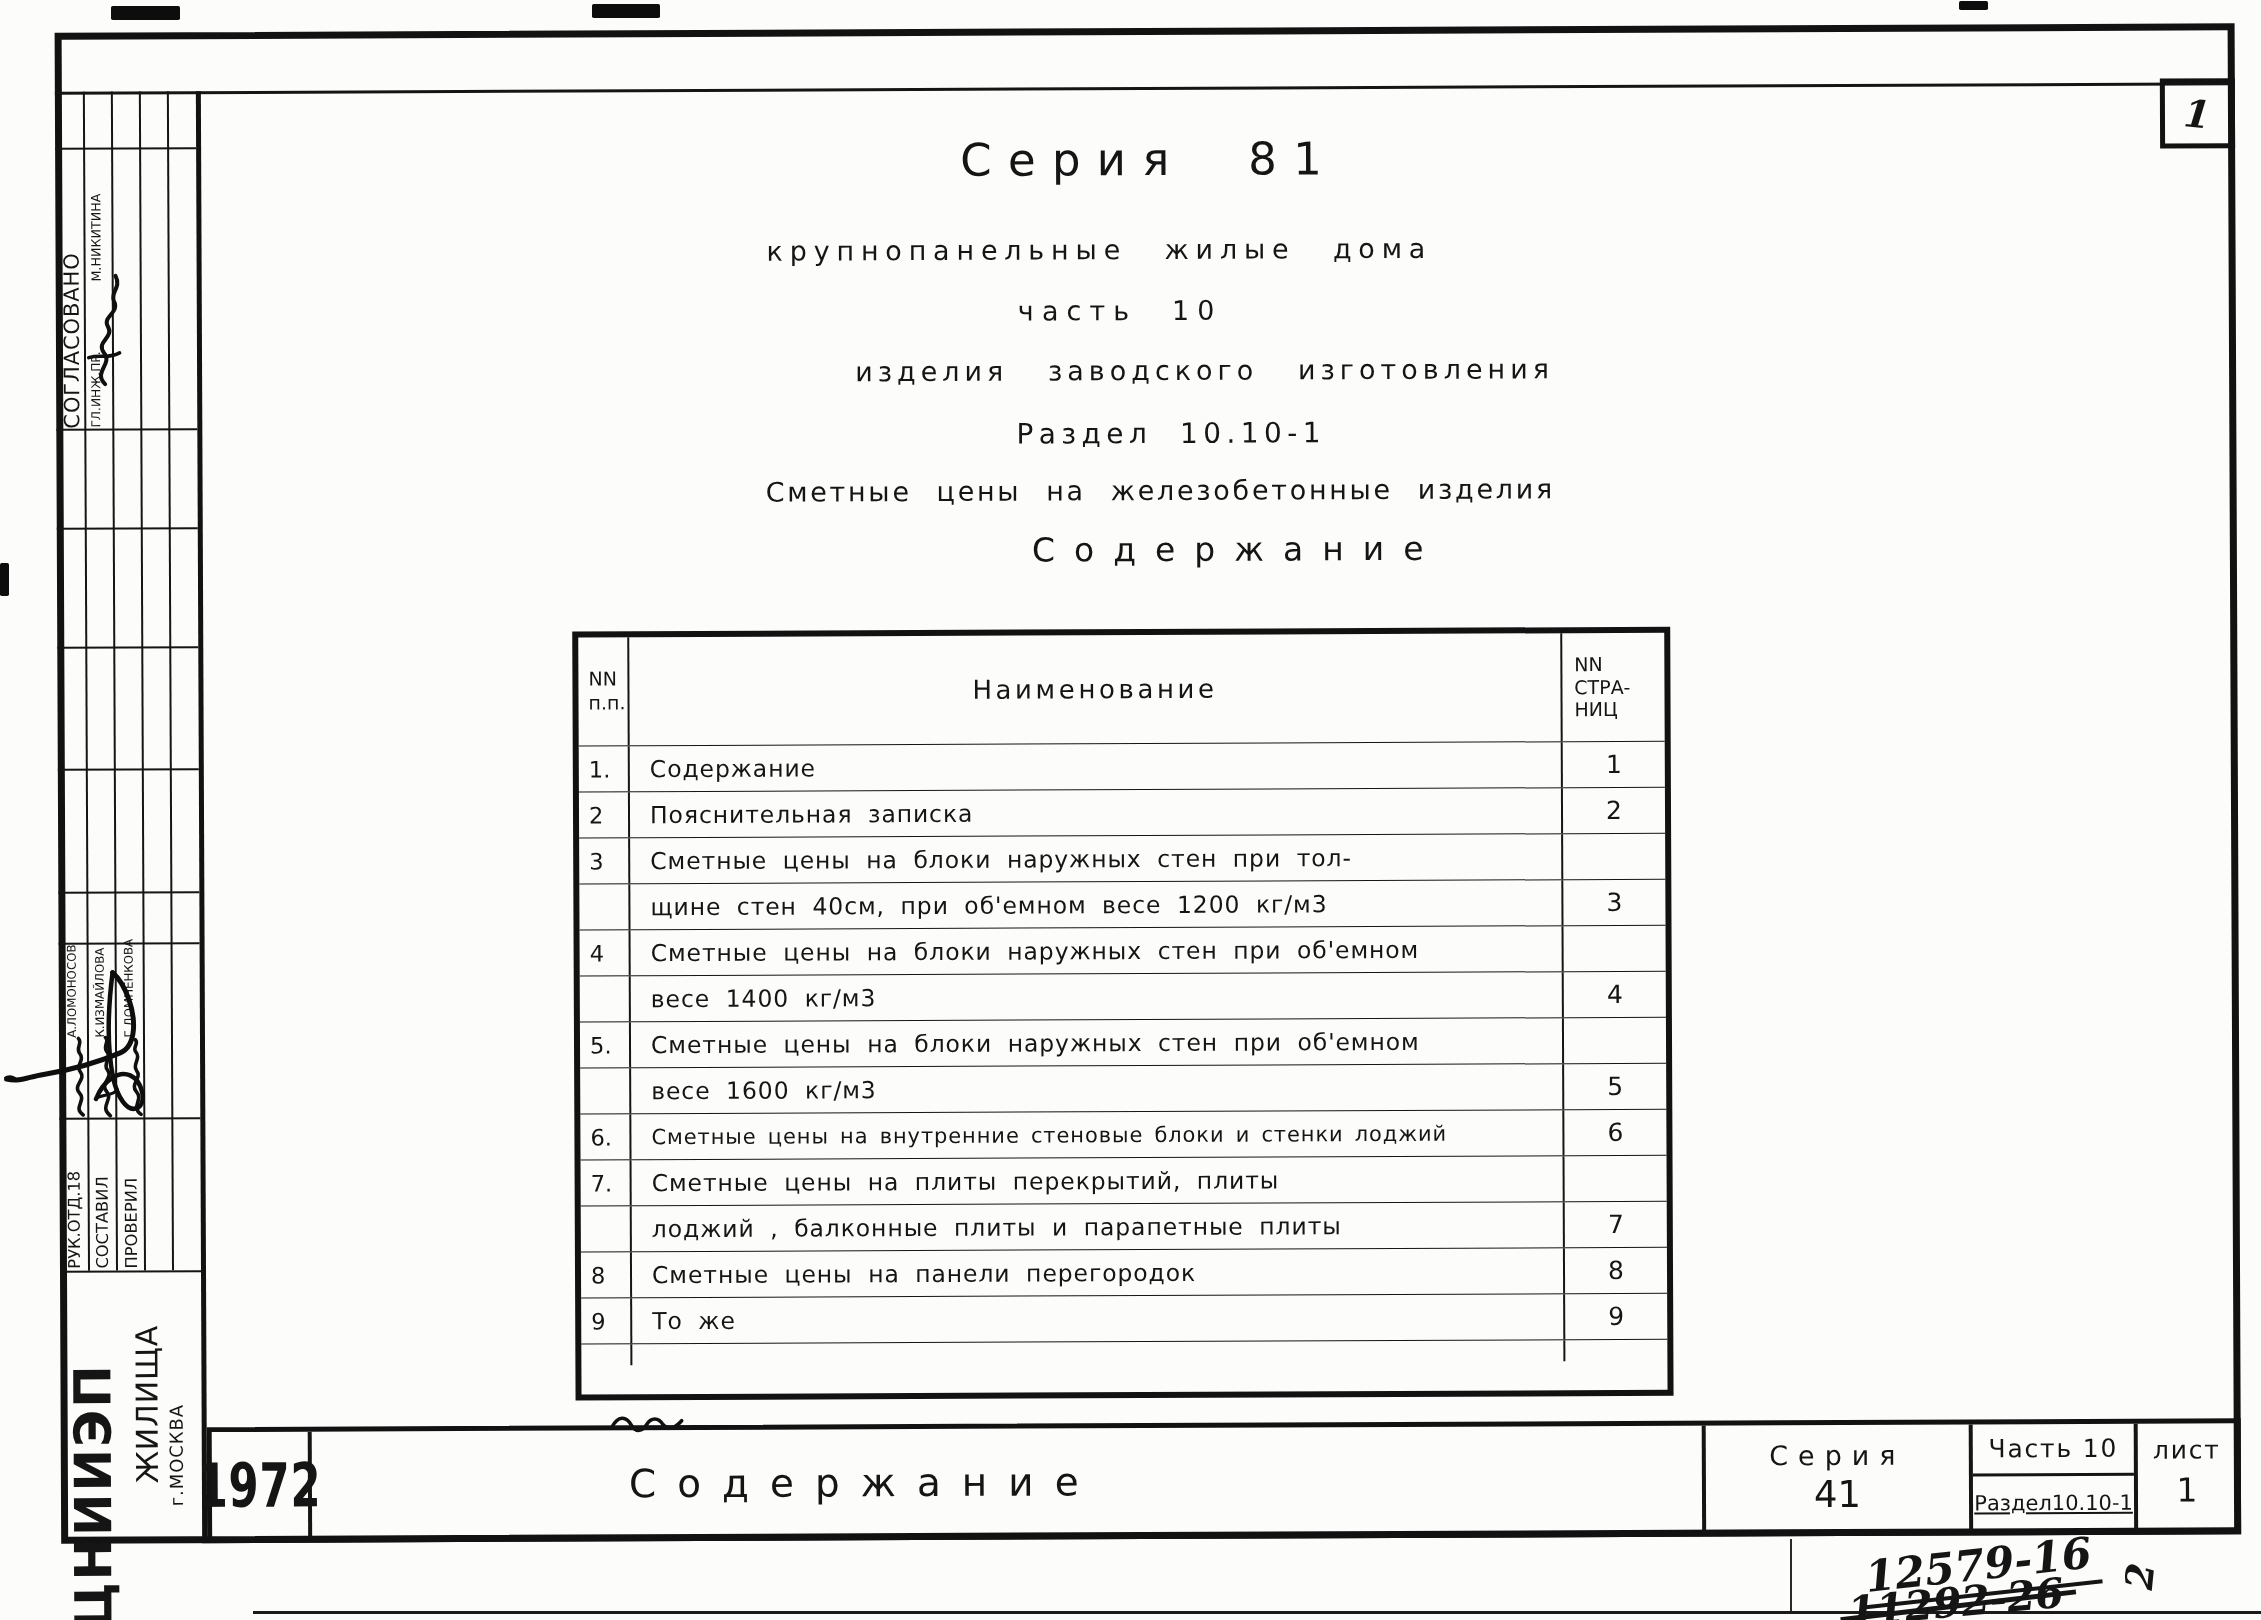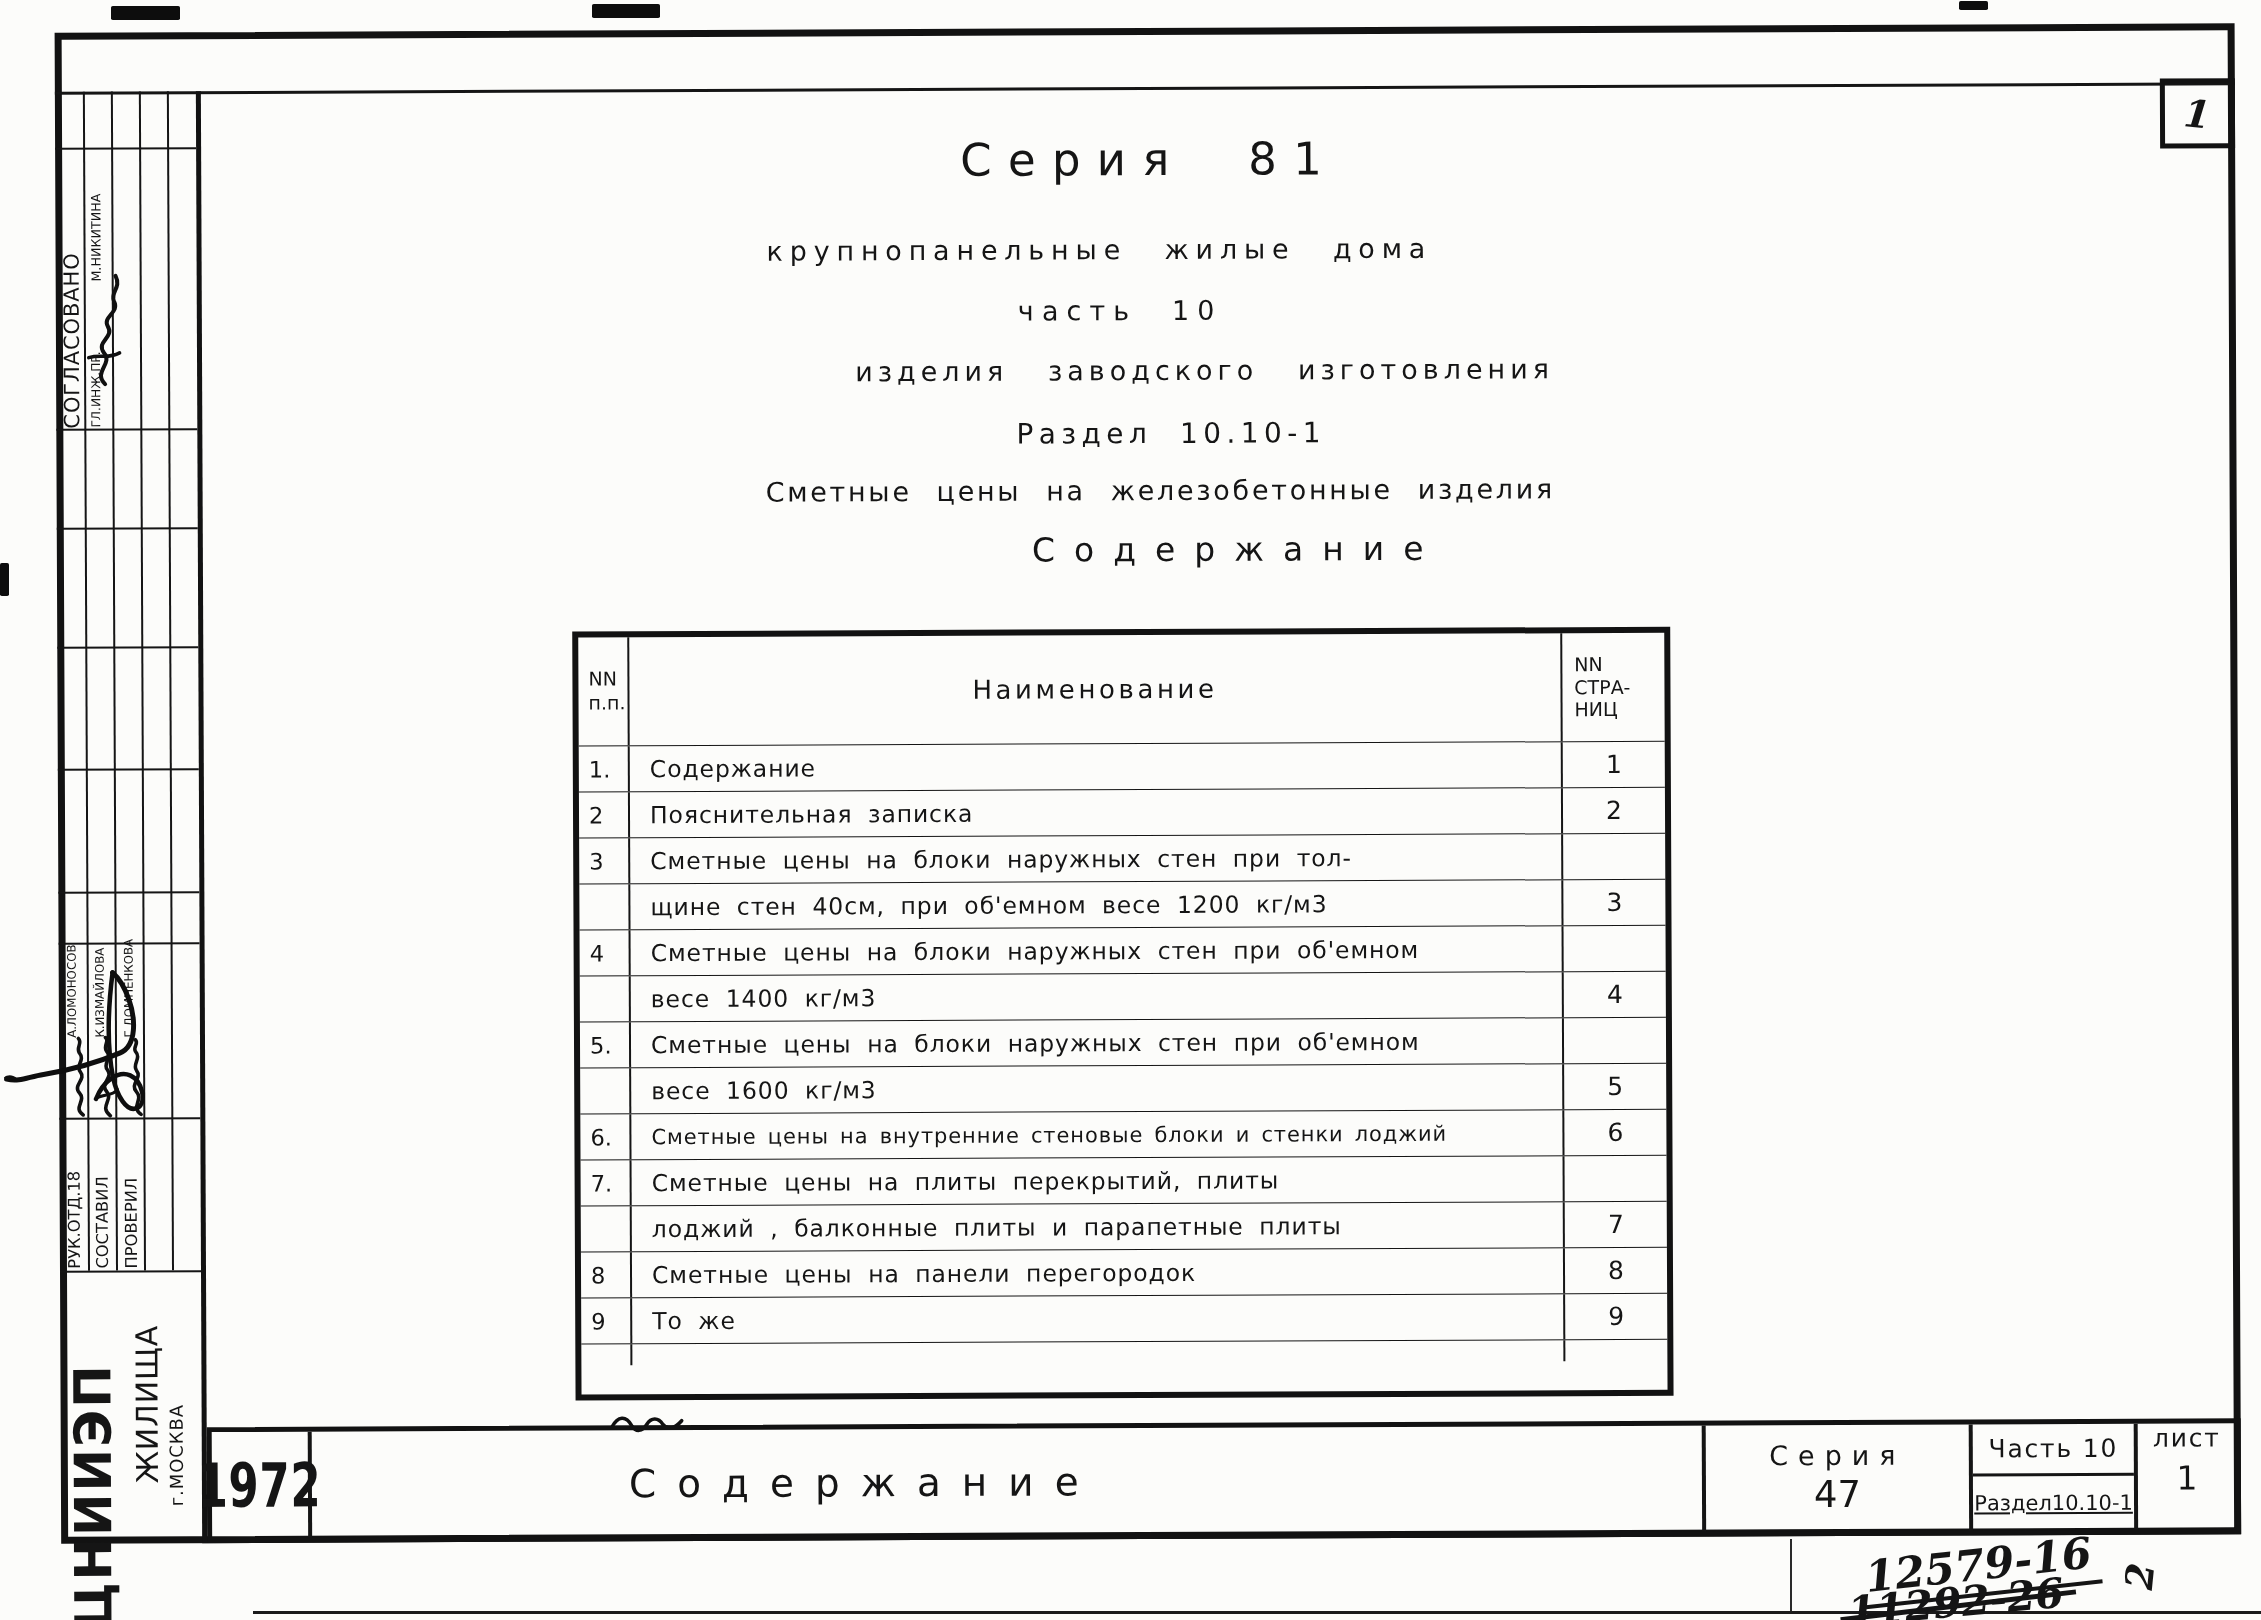--- a/index.html
+++ b/index.html
@@ -52,21 +52,21 @@
   .tb-cell { border-left:4.1px solid var(--ink); position:relative; display:flex; align-items:center; justify-content:center; }
   .tb-cell:first-child { border-left:none; }
   .tb-year { font-size:53px; letter-spacing:0.9px; transform:scaleX(0.82) scaleY(1.15); font-weight:bold; }
   .tb-content { justify-content:flex-start; padding-left:317px; font-size:39px; letter-spacing:21px; white-space:nowrap; }
   .tb-series { flex-direction:column; gap:1.8px; }
   .tb-series .l1 { font-size:27px; letter-spacing:10px; }
   .tb-series .l2 { font-size:37px; }
   .tb-part { flex-direction:column; align-items:stretch; justify-content:flex-start; }
   .tb-part .p1 { height:52px; border-bottom:3.6px solid var(--ink); display:flex; align-items:center; justify-content:center; font-size:25px; letter-spacing:1.8px; }
   .tb-part .p2 { flex:1; display:flex; align-items:center; justify-content:center; font-size:21px; white-space:nowrap;text-decoration:underline; }
-  .tb-sheet { flex-direction:column; justify-content:flex-start; padding-top:0; gap:6.3px; }
+  .tb-sheet { flex-direction:column; justify-content:flex-start; padding-top:12px; gap:6.3px; }
   .tb-sheet .s1 { font-size:25px; letter-spacing:1.8px; }
   .tb-sheet .s2 { font-size:33px; }
 
   
   .hw { position:absolute; font-family:"DejaVu Serif", serif; font-style:italic; font-weight:bold; white-space:nowrap; }
   .hw-doc { left:1859px; top:1543px; font-size:43px; transform:rotate(-6deg); border-bottom:4.1px solid var(--ink); padding:0 8.1px 2.7px 2.7px; }
   .hw-old { left:1844px; top:1582px; font-size:41px; transform:rotate(-5deg); }
   .hw-old::after { content:""; position:absolute; left:-8.1px; right:-11.8px; top:52%; border-top:5.4px solid var(--ink); transform:rotate(-1.5deg); }
   .hw-side { left:2123px; top:1558px; font-size:38px; transform:rotate(-84deg); }
 
@@ -316,21 +316,21 @@
 
     <div class="tblock">
       <div class="tb-cell">
         <span class="tb-year">1972</span>
       </div>
       <div class="tb-cell tb-content">
         <span>Содержание</span>
       </div>
       <div class="tb-cell tb-series">
         <span class="l1">Серия</span>
-        <span class="l2">47</span>
+        <span class="l2">41</span>
       </div>
       <div class="tb-cell tb-part">
         <div class="p1">Часть 10</div>
         <div class="p2">Раздел10.10-1</div>
       </div>
       <div class="tb-cell tb-sheet">
         <span class="s1">лист</span>
         <span class="s2">1</span>
       </div>
     </div>

